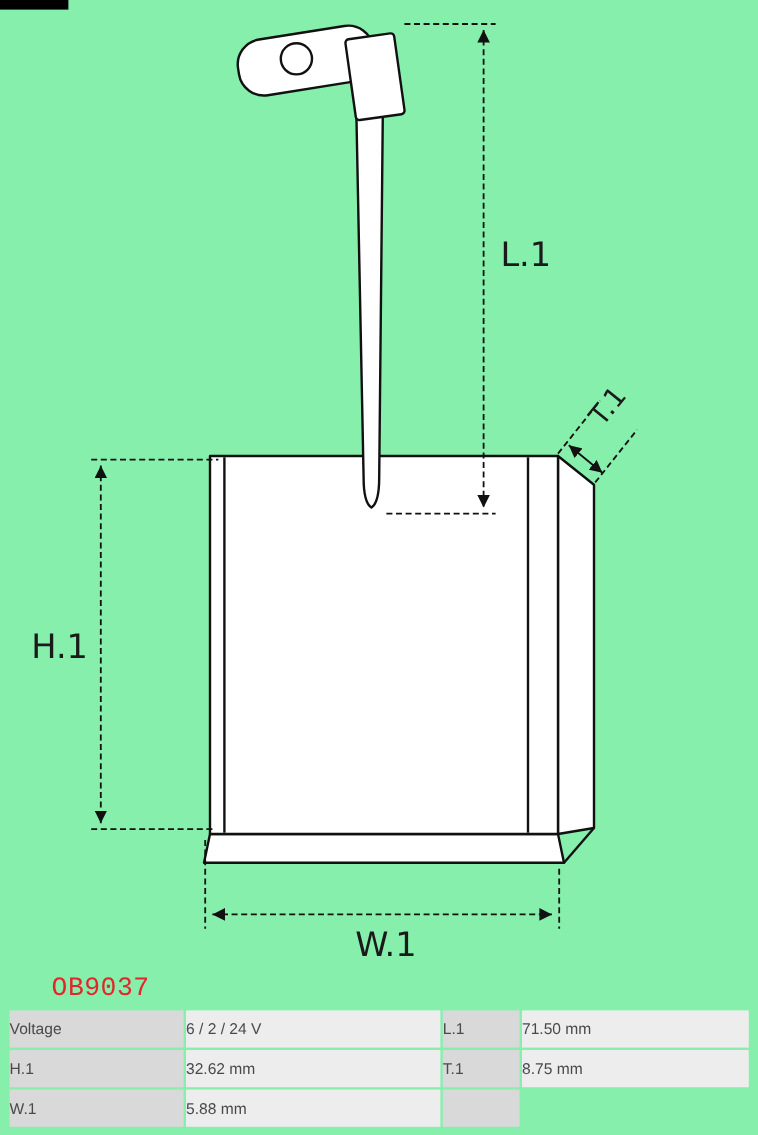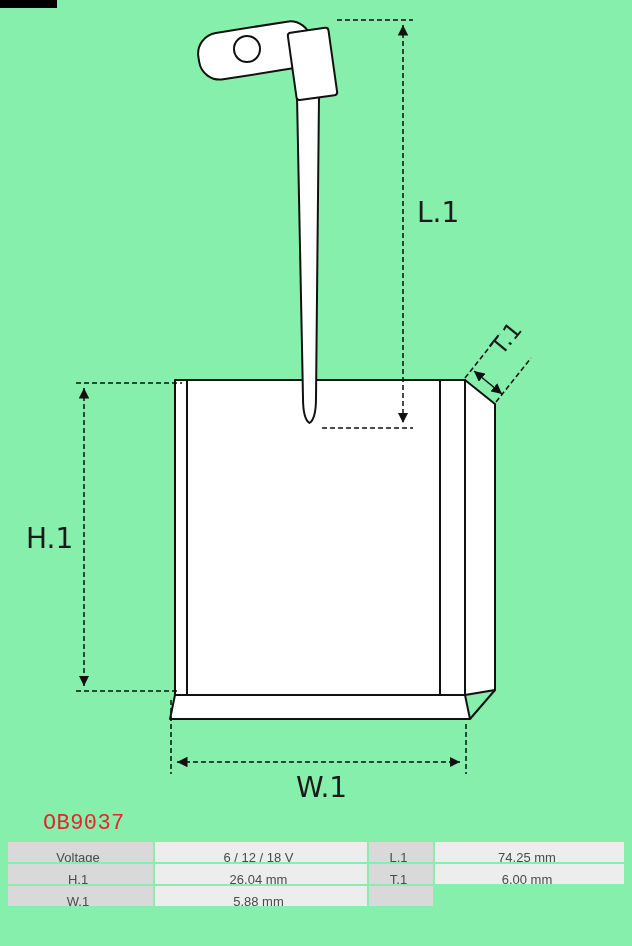--- a/index.html
+++ b/index.html
@@ -18,21 +18,21 @@
     color:#e4252c;
     margin-left:20px;
   }
 
   .spec-table {
     position:absolute; top:842px; left:8px; width:616px;
     display:grid; grid-template-columns:145px 212px 64px 1fr;
     gap:2px;
     font-size:13px; color:#4a4a4a;
   }
-  .cell { height:20px; line-height:31px; text-align:center; padding-right:5px; overflow:hidden; white-space:nowrap; }
+  .cell { height:31px; line-height:31px; text-align:left; padding-right:5px; overflow:hidden; white-space:nowrap; }
   .cell.label { background:#d9d9d9; }
   .cell.value { background:#ededed; }
   .cell.blank { background:transparent; }
 
   svg text { font-family:"DejaVu Sans", sans-serif; fill:#1a1a1a; }
 </style>
 </head>
 <body>
 
 <div class="page">
@@ -90,28 +90,28 @@
         <text x="502" y="356" font-size="23" transform="rotate(-51 502 356)">T.1</text>
       </g>
     </svg>
   </div>
 
   <div class="part-number" style="color: rgb(228, 37, 44);">OB9037</div>
 
   <div class="spec-table">
 
     <div class="cell label">Voltage</div>
-    <div class="cell value">6 / 12 / 18 V</div>
+    <div class="cell value">6 / 2 / 24 V</div>
     <div class="cell label">L.1</div>
-    <div class="cell value">74.25 mm</div>
+    <div class="cell value">71.50 mm</div>
 
     <div class="cell label">H.1</div>
-    <div class="cell value">26.04 mm</div>
+    <div class="cell value">32.62 mm</div>
     <div class="cell label">T.1</div>
-    <div class="cell value">6.00 mm</div>
+    <div class="cell value">8.75 mm</div>
 
     <div class="cell label">W.1</div>
     <div class="cell value">5.88 mm</div>
     <div class="cell label"></div>
     <div class="cell blank"></div>
   </div>
 
 </div>
 
 </body></html>

